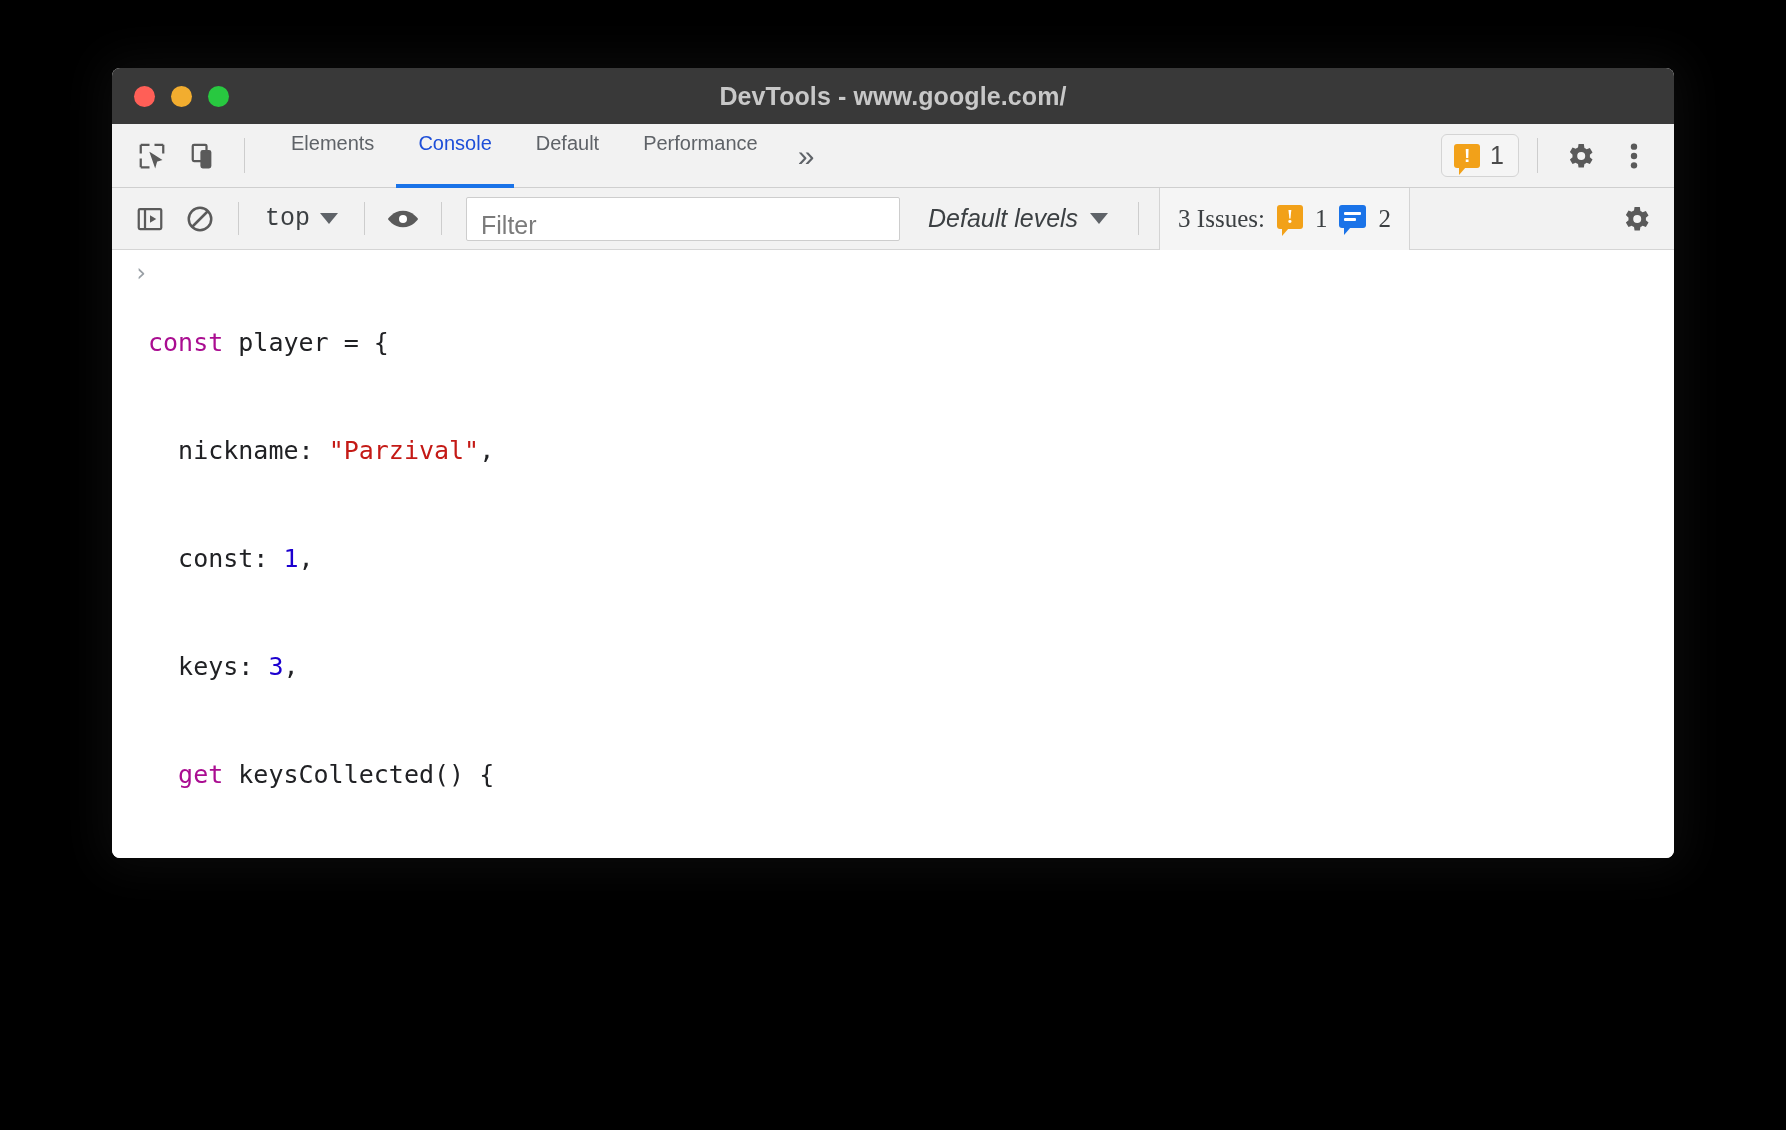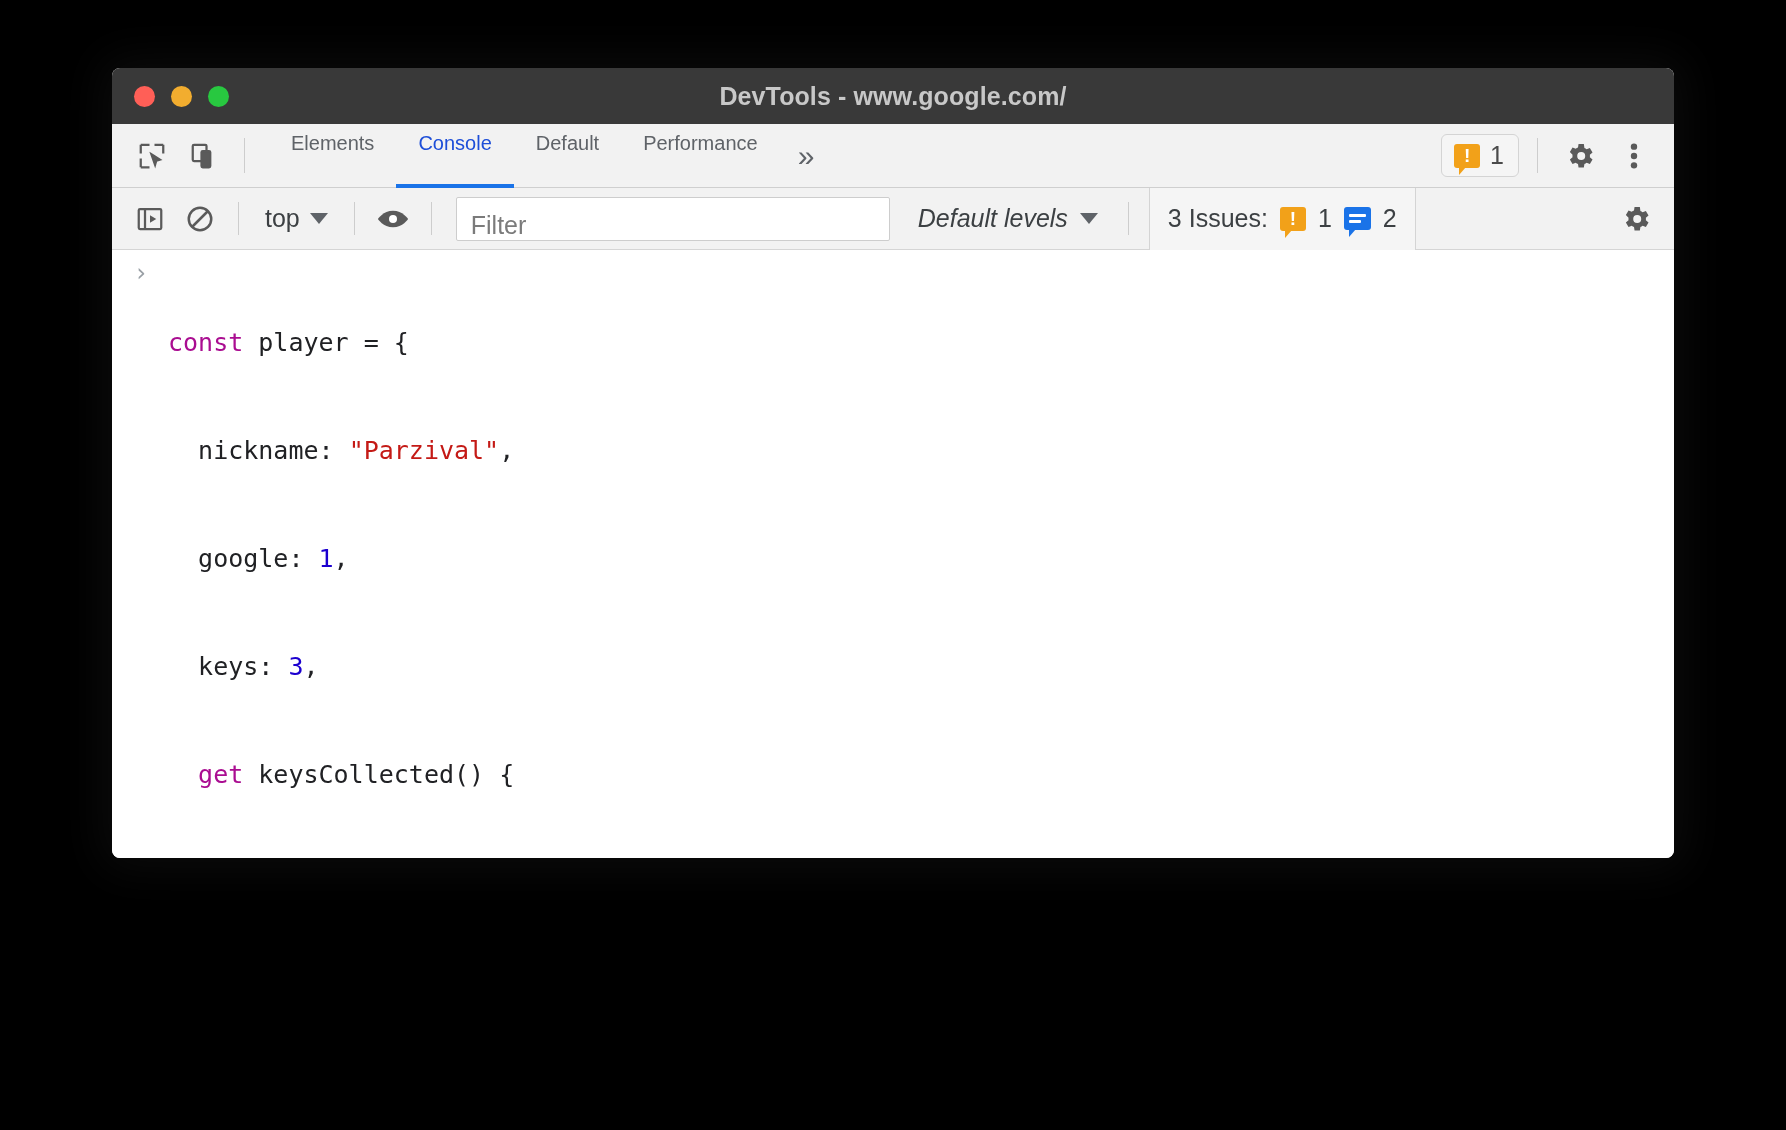--- a/index.html
+++ b/index.html
@@ -125,20 +125,21 @@
     align-items: center;
     padding: 0 14px;
     gap: 2px;
     flex: 0 0 auto;
   }
   .ctx-select {
     display: flex; align-items: center; gap: 10px;
     font-size: 25px;
     color: #3c4043;
     padding: 0 12px;
+    font-family: Liberation Mono, monospace;
   }
   .caret {
     width: 0; height: 0;
     border-left: 9px solid transparent;
     border-right: 9px solid transparent;
     border-top: 11px solid #5f6368;
   }
   .filter-input {
     flex: 0 0 auto;
     width: 434px;
@@ -153,28 +154,29 @@
     color: #7b7b7b;
   }
   .levels {
     display: flex; align-items: center; gap: 12px;
     font-size: 25px;
     color: #3c4043;
     padding: 0 16px;
     font-style: italic;
   }
   .issues-pill {
-    display: flex; align-items: center; gap: 12px;
+    display: flex; gap: 12px;
     border: 1px solid #d4d4d4;
     border-radius: 6px;
     background: #f5f5f5;
     padding: 22px 18px;
     font-size: 25px;
     color: #3c4043;
     margin-left: 6px;
+    font-family: Liberation Serif, serif;
   }
   .issues-pill .num { color: #3c4043; }
   .fb-spacer { flex: 1 1 auto; }
 
   
   .glyph-warn {
     position: relative;
     width: 26px; height: 24px;
     background: #f2a119;
     border-radius: 3px;
@@ -228,21 +230,21 @@
   .msg { position: relative; padding: 3px 0 3px 0; }
   .gutter {
     position: absolute;
     left: 14px; top: 6px;
     width: 30px;
     text-align: center;
     color: #9aa0a6;
     font-size: 24px;
     line-height: 34px;
   }
-  .body { margin-left: 56px; white-space: pre; }
+  .body { margin-left: 36px; white-space: pre; }
 
   .kw      { color: #aa0d91; }
   .str     { color: #c41a16; }
   .num     { color: #1c00cf; }
   .plain   { color: #202124; }
 </style>
 </head>
 <body>
 
 <div id="root">
@@ -368,21 +370,21 @@
       </div>
     </div>
 
     <div class="console">
 
       <div class="msg">
         <span class="gutter">›</span>
         <div class="body">
           <div><span class="kw">const</span><span class="plain"> player = {</span></div>
           <div><span class="plain">  nickname: </span><span class="str">"Parzival"</span><span class="plain">,</span></div>
-          <div><span class="plain">  google: </span><span class="num">1</span><span class="plain">,</span></div>
+          <div><span class="plain">  const: </span><span class="num">1</span><span class="plain">,</span></div>
           <div><span class="plain">  keys: </span><span class="num">3</span><span class="plain">,</span></div>
           <div><span class="plain">  </span><span class="kw">get</span><span class="plain"> keysCollected() {</span></div>
           
           
           
         </div>
       </div>
 
     </div>
 

